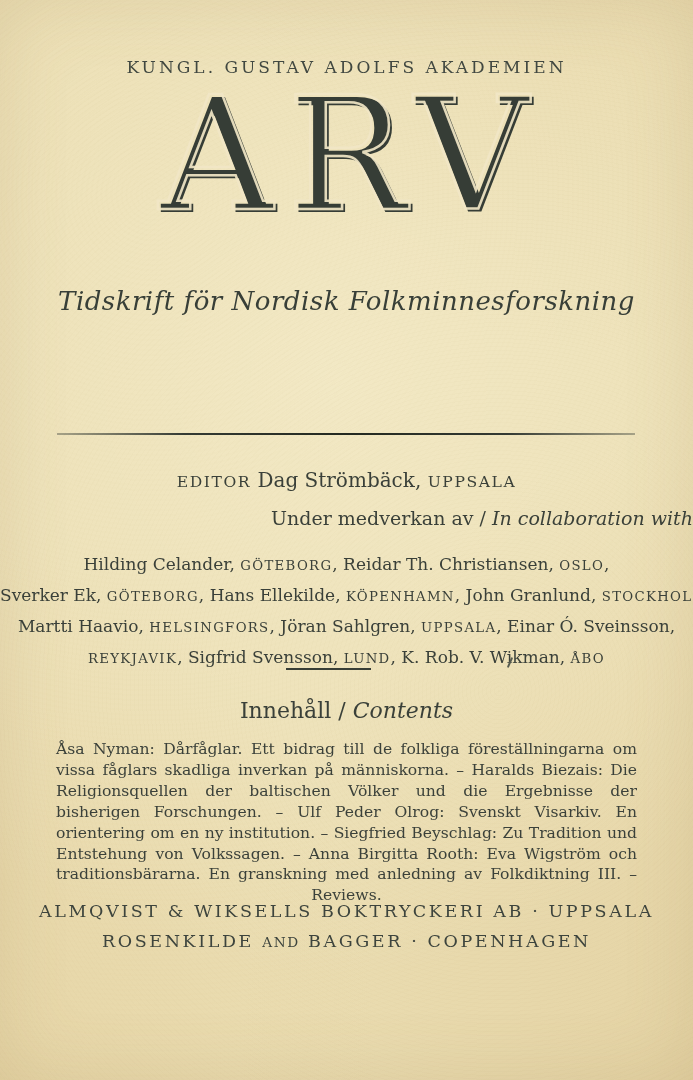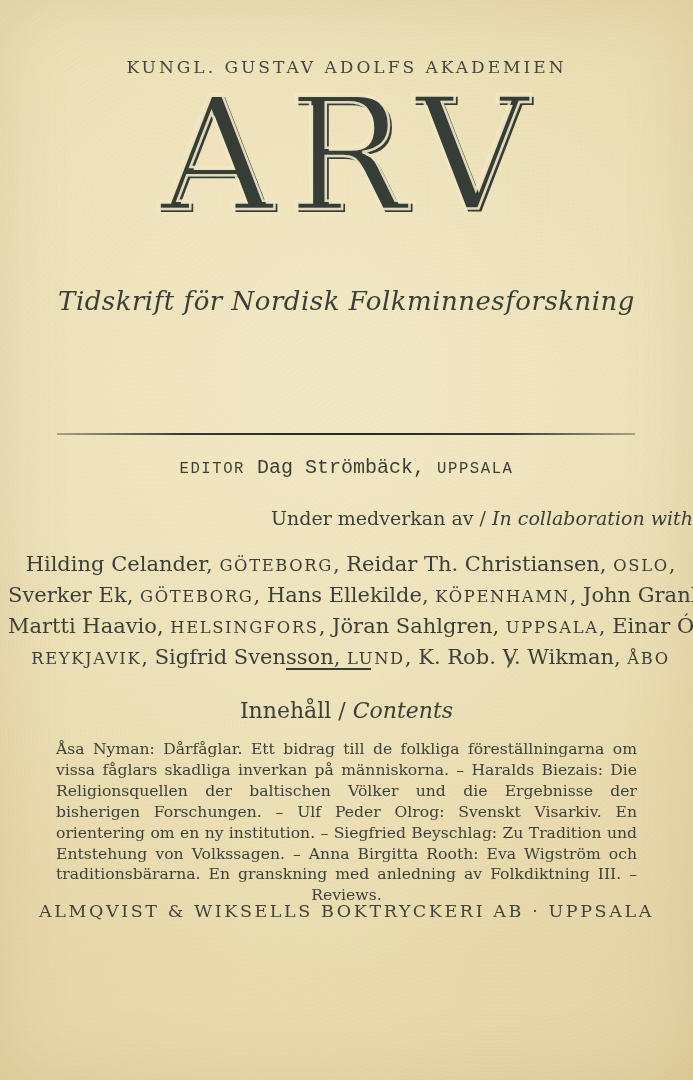--- a/index.html
+++ b/index.html
@@ -46,24 +46,24 @@
 
   .subtitle-sv { top:254px; font-size:26px; font-style:italic; letter-spacing:0.5px; color:#383f38;margin-top:32px; }
   .subtitle-en { top:308px; font-size:17px; letter-spacing:2.6px; color:#3d443d; }
   .volume     { top:355px; font-size:28px; letter-spacing:1px; }
 
   .rule-full {
     position:absolute; top:433px; left:57px; width:578px; height:2px;
     background:linear-gradient(90deg, rgba(60,66,58,0.40), #343a33 22%, #242920 50%, #343a33 78%, rgba(60,66,58,0.40));
   }
 
-  .editor-line { top:456px; font-size:20px;font-family:Liberation Mono, monospace; }
+  .editor-line { top:468px; font-size:20px; }
   .collab-note { top:507px; font-size:19px;text-align:right; }
 
-  .collaborators { top:549px; font-size:21px;margin-left:8px; }
+  .collaborators { top:549px; font-size:17px; }
   .collab-row { height:31px; line-height:31px; white-space:nowrap; }
 
   .rule-short { position:absolute; top:668px; left:286px; width:85px; height:2px; background:#383e36; }
   .stray-mark { position:absolute; top:657px; left:509px; width:2px; height:11px; background:#565b50; transform:rotate(24deg); border-radius:1px; }
 
   .contents-heading { top:698px; font-size:22px; }
 
   .contents-text {
     position:absolute; top:739px; left:56px; width:581px;
     font-size:15.6px; line-height:20.9px;
@@ -108,13 +108,14 @@
   </div>
 
   <div class="rule-short"></div>
   <div class="stray-mark"></div>
 
   <div class="block contents-heading"><span>Innehåll </span><span>/ </span><span class="seg-italic">Contents</span></div>
 
   <div class="contents-text">Åsa Nyman: Dårfåglar. Ett bidrag till de folkliga föreställningarna om vissa fåglars skadliga inverkan på människorna. – Haralds Biezais: Die Religionsquellen der baltischen Völker und die Ergebnisse der bisherigen Forschungen. – Ulf Peder Olrog: Svenskt Visarkiv. En orientering om en ny institution. – Siegfried Beyschlag: Zu Tradition und Entstehung von Volkssagen. – Anna Birgitta Rooth: Eva Wigström och traditionsbärarna. En granskning med anledning av Folkdiktning III. – Reviews.</div>
 
   <div class="block publisher1"><span>ALMQVIST &amp; WIKSELLS BOKTRYCKERI AB · UPPSALA</span></div>
+  <div class="block publisher2"><span>ROSENKILDE </span><span class="seg-small">AND</span><span> BAGGER · COPENHAGEN</span></div>
 </div>
 
 </body></html>

